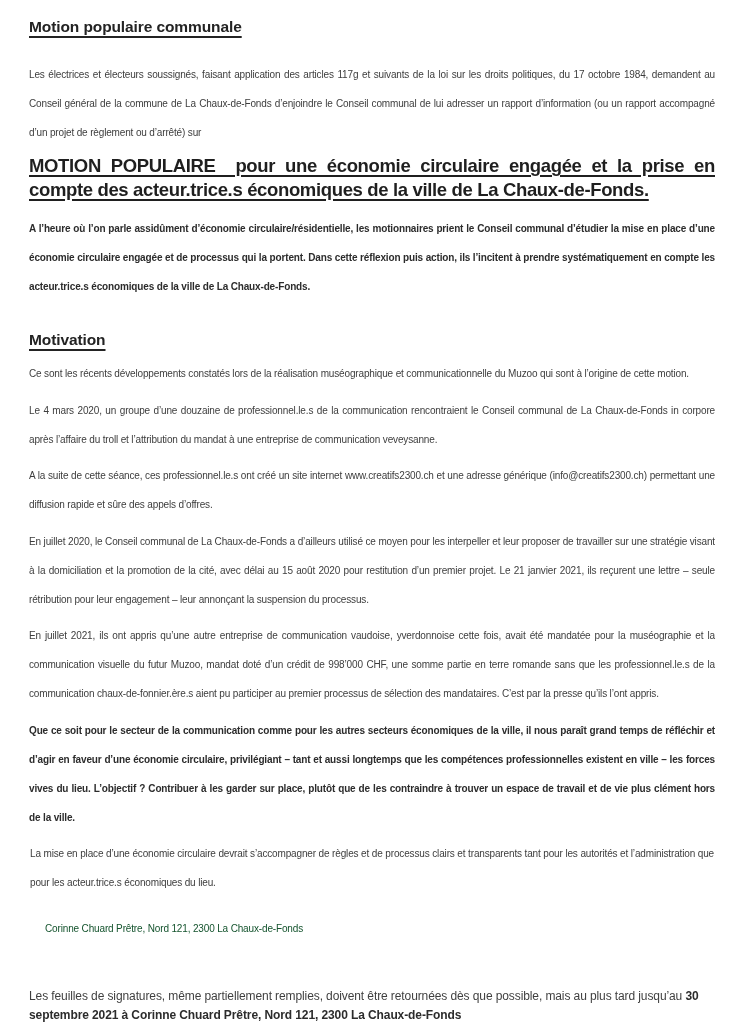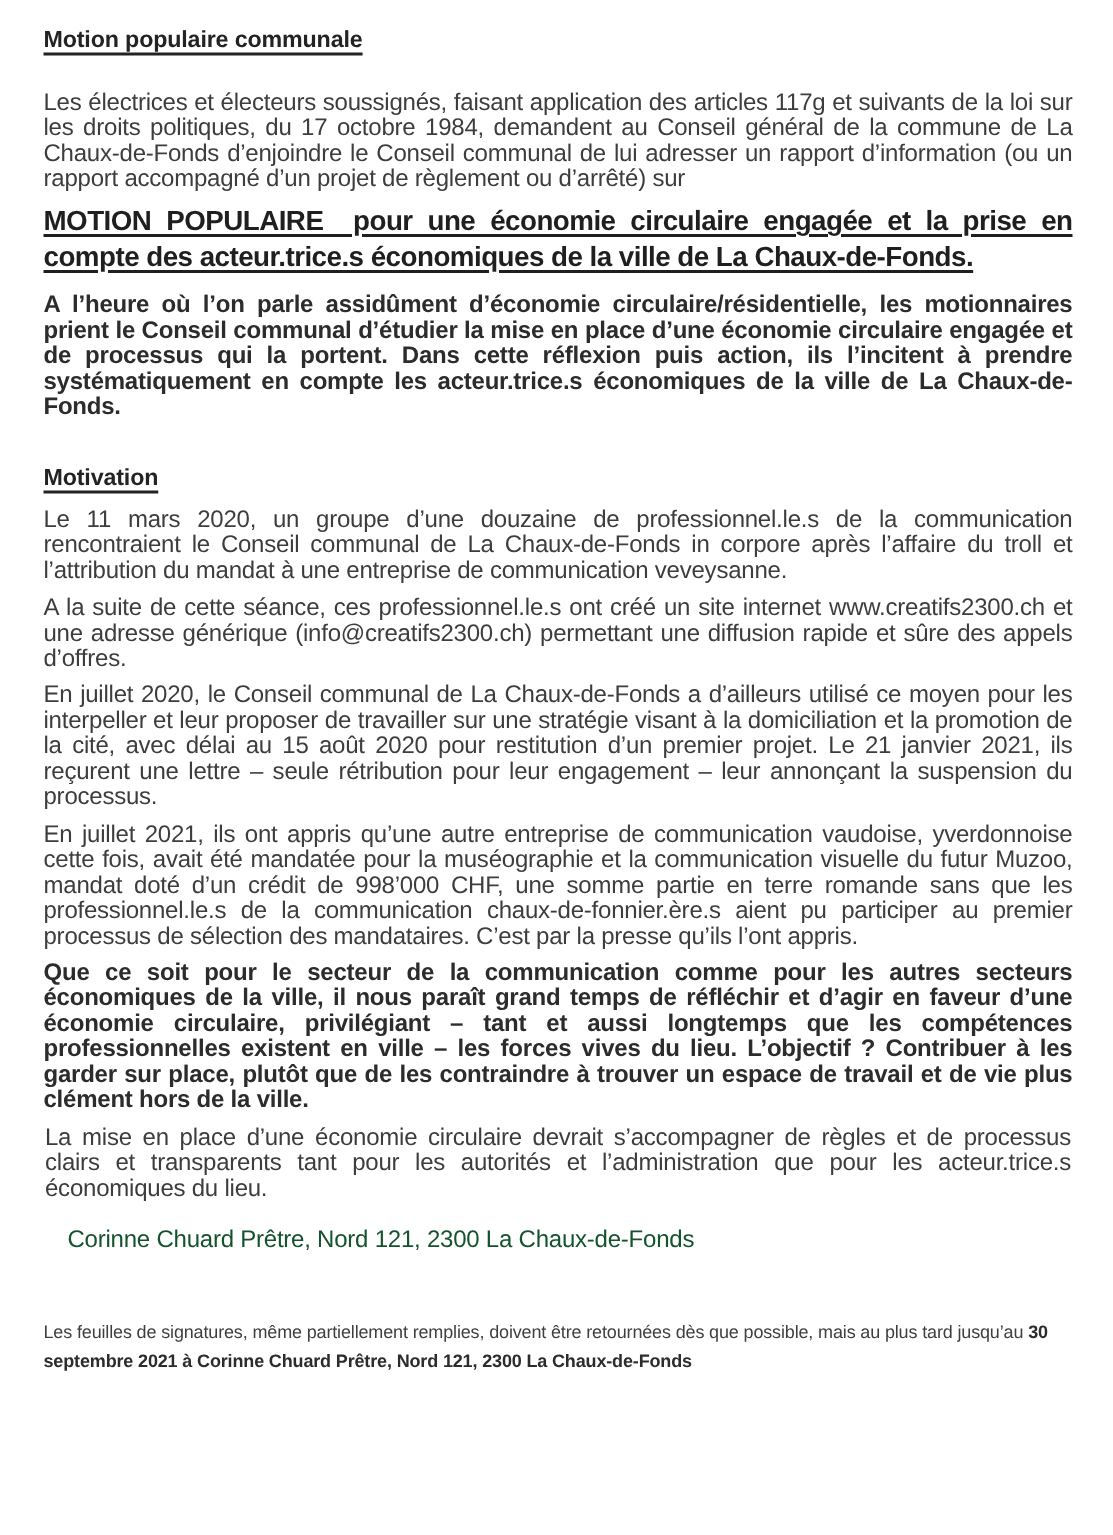--- a/index.html
+++ b/index.html
@@ -41,22 +41,22 @@
   .h-big {
     font-size: 18.5px;
     line-height: 23.5px;
     font-weight: 700;
     color: #1f1f1f;
     letter-spacing: -0.35px;
     margin: 0 0 13px 0;
   }
   .h-big .u { text-decoration-thickness: 2px; text-underline-offset: 3px; }
   .body {
-    font-size: 16px;
-    line-height: 17px;
+    font-size: 10px;
+    line-height: 29px;
     color: #3d3d3d;
     letter-spacing: -0.15px;
     margin: 0 0 7.5px 0;
   }
   .just { text-align: justify; }
   .bold {
     font-weight: 700;
     color: #2c2c2c;
   }
   .intro { margin: 0 0 7px 0; }
@@ -82,21 +82,22 @@
   <h1 class="h-small"><span class="u">Motion populaire communale</span></h1>
 
   <p class="body just intro">Les électrices et électeurs soussignés, faisant application des articles 117g et suivants de la loi sur les droits politiques, du 17 octobre 1984, demandent au Conseil général de la commune de La Chaux-de-Fonds d’enjoindre le Conseil communal de lui adresser un rapport d’information (ou un rapport accompagné d’un projet de règlement ou d’arrêté) sur</p>
 
   <h2 class="h-big just"><span class="u">MOTION POPULAIRE&nbsp; pour une économie circulaire engagée et la prise en compte des acteur.trice.s économiques de la ville de La Chaux-de-Fonds.</span></h2>
 
   <p class="body just bold lead">A l’heure où l’on parle assidûment d’économie circulaire/résidentielle, les motionnaires prient le Conseil communal d’étudier la mise en place d’une économie circulaire engagée et de processus qui la portent. Dans cette réflexion puis action, ils l’incitent à prendre systématiquement en compte les acteur.trice.s économiques de la ville de La Chaux-de-Fonds.</p>
 
   <h3 class="h-small h-motivation"><span class="u">Motivation</span></h3>
 
-  <p class="body just">Le 11 mars 2020, un groupe d’une douzaine de professionnel.le.s de la communication rencontraient le Conseil communal de La Chaux-de-Fonds in corpore après l’affaire du troll et l’attribution du mandat à une entreprise de communication veveysanne.</p>
+  <p class="body just">Ce sont les récents développements constatés lors de la réalisation muséographique et communicationnelle du Muzoo qui sont à l’origine de cette motion.</p>
+  <p class="body just">Le 4 mars 2020, un groupe d’une douzaine de professionnel.le.s de la communication rencontraient le Conseil communal de La Chaux-de-Fonds in corpore après l’affaire du troll et l’attribution du mandat à une entreprise de communication veveysanne.</p>
   <p class="body just">A la suite de cette séance, ces professionnel.le.s ont créé un site internet www.creatifs2300.ch et une adresse générique (info@creatifs2300.ch) permettant une diffusion rapide et sûre des appels d’offres.</p>
   <p class="body just">En juillet 2020, le Conseil communal de La Chaux-de-Fonds a d’ailleurs utilisé ce moyen pour les interpeller et leur proposer de travailler sur une stratégie visant à la domiciliation et la promotion de la cité, avec délai au 15 août 2020 pour restitution d’un premier projet. Le 21 janvier 2021, ils reçurent une lettre – seule rétribution pour leur engagement – leur annonçant la suspension du processus.</p>
   <p class="body just">En juillet 2021, ils ont appris qu’une autre entreprise de communication vaudoise, yverdonnoise cette fois, avait été mandatée pour la muséographie et la communication visuelle du futur Muzoo, mandat doté d’un crédit de 998’000 CHF, une somme partie en terre romande sans que les professionnel.le.s de la communication chaux-de-fonnier.ère.s aient pu participer au premier processus de sélection des mandataires. C’est par la presse qu’ils l’ont appris.</p>
 
   <p class="body just bold">Que ce soit pour le secteur de la communication comme pour les autres secteurs économiques de la ville, il nous paraît grand temps de réfléchir et d’agir en faveur d’une économie circulaire, privilégiant – tant et aussi longtemps que les compétences professionnelles existent en ville – les forces vives du lieu. L’objectif ? Contribuer à les garder sur place, plutôt que de les contraindre à trouver un espace de travail et de vie plus clément hors de la ville.</p>
 
   <p class="body just closing">La mise en place d’une économie circulaire devrait s’accompagner de règles et de processus clairs et transparents tant pour les autorités et l’administration que pour les acteur.trice.s économiques du lieu.</p>
 
   <div class="signatory">
     <p class="body sig-name">Corinne Chuard Prêtre, Nord 121, 2300 La Chaux-de-Fonds</p>

